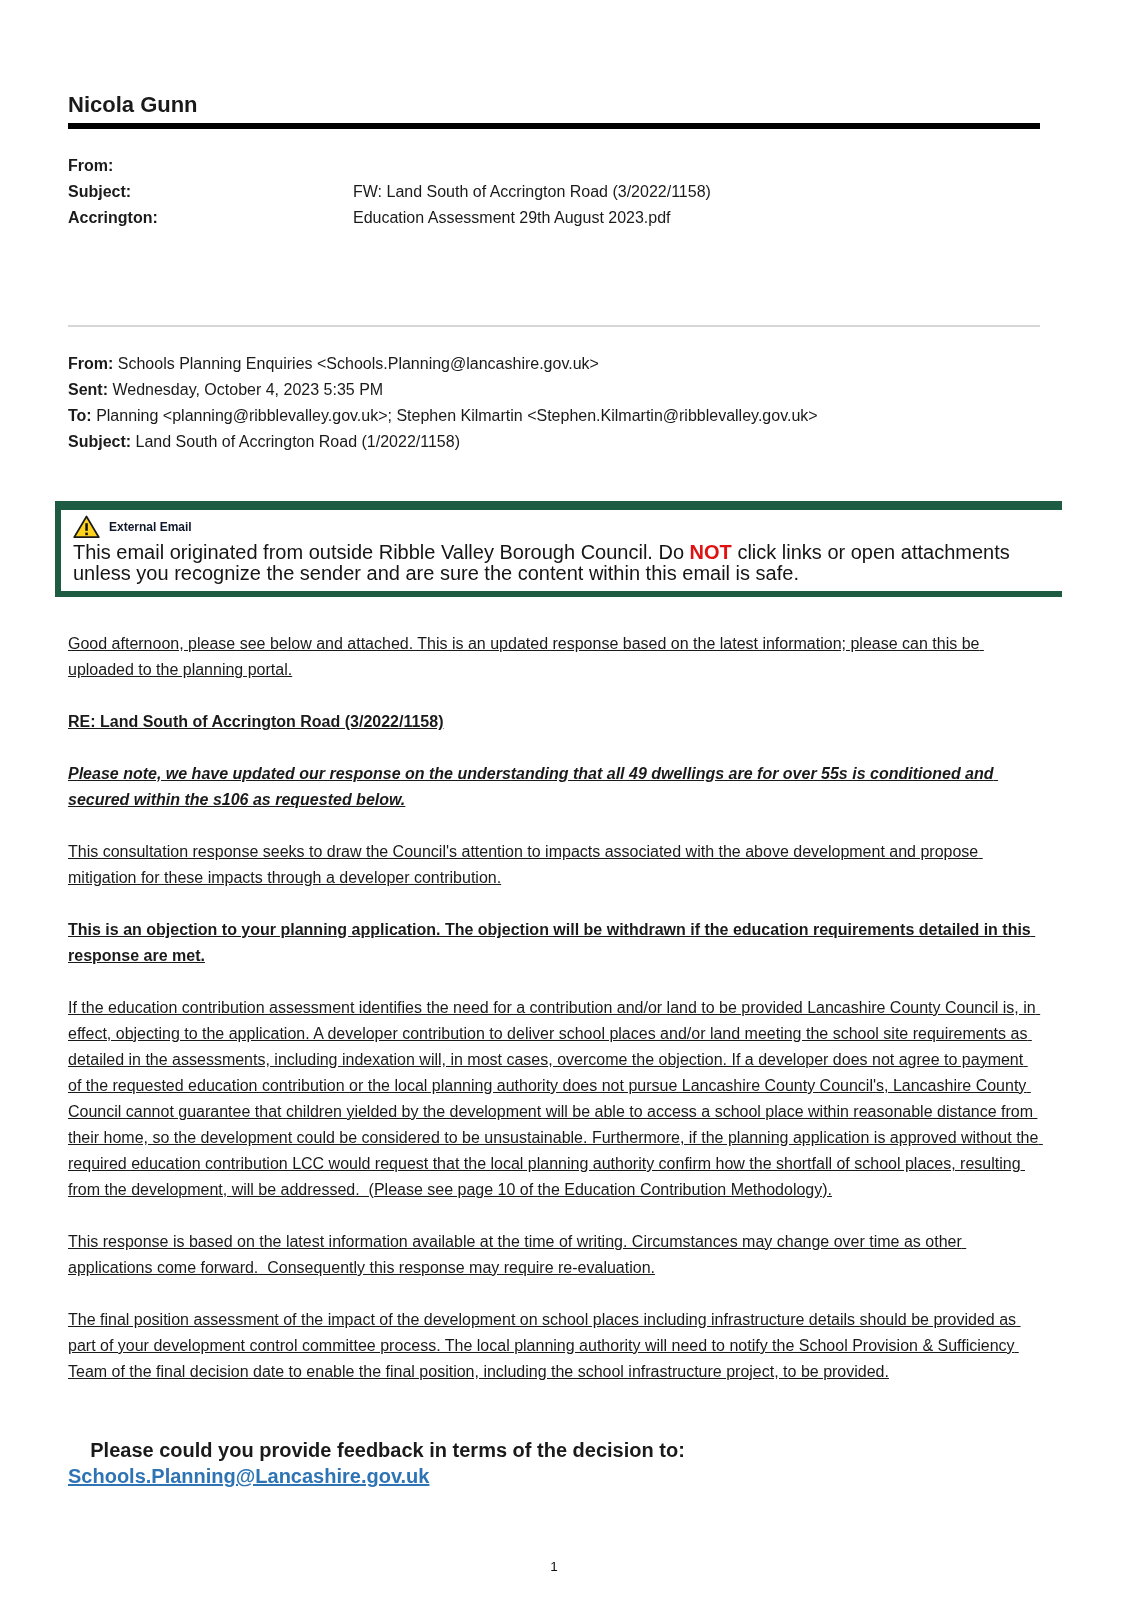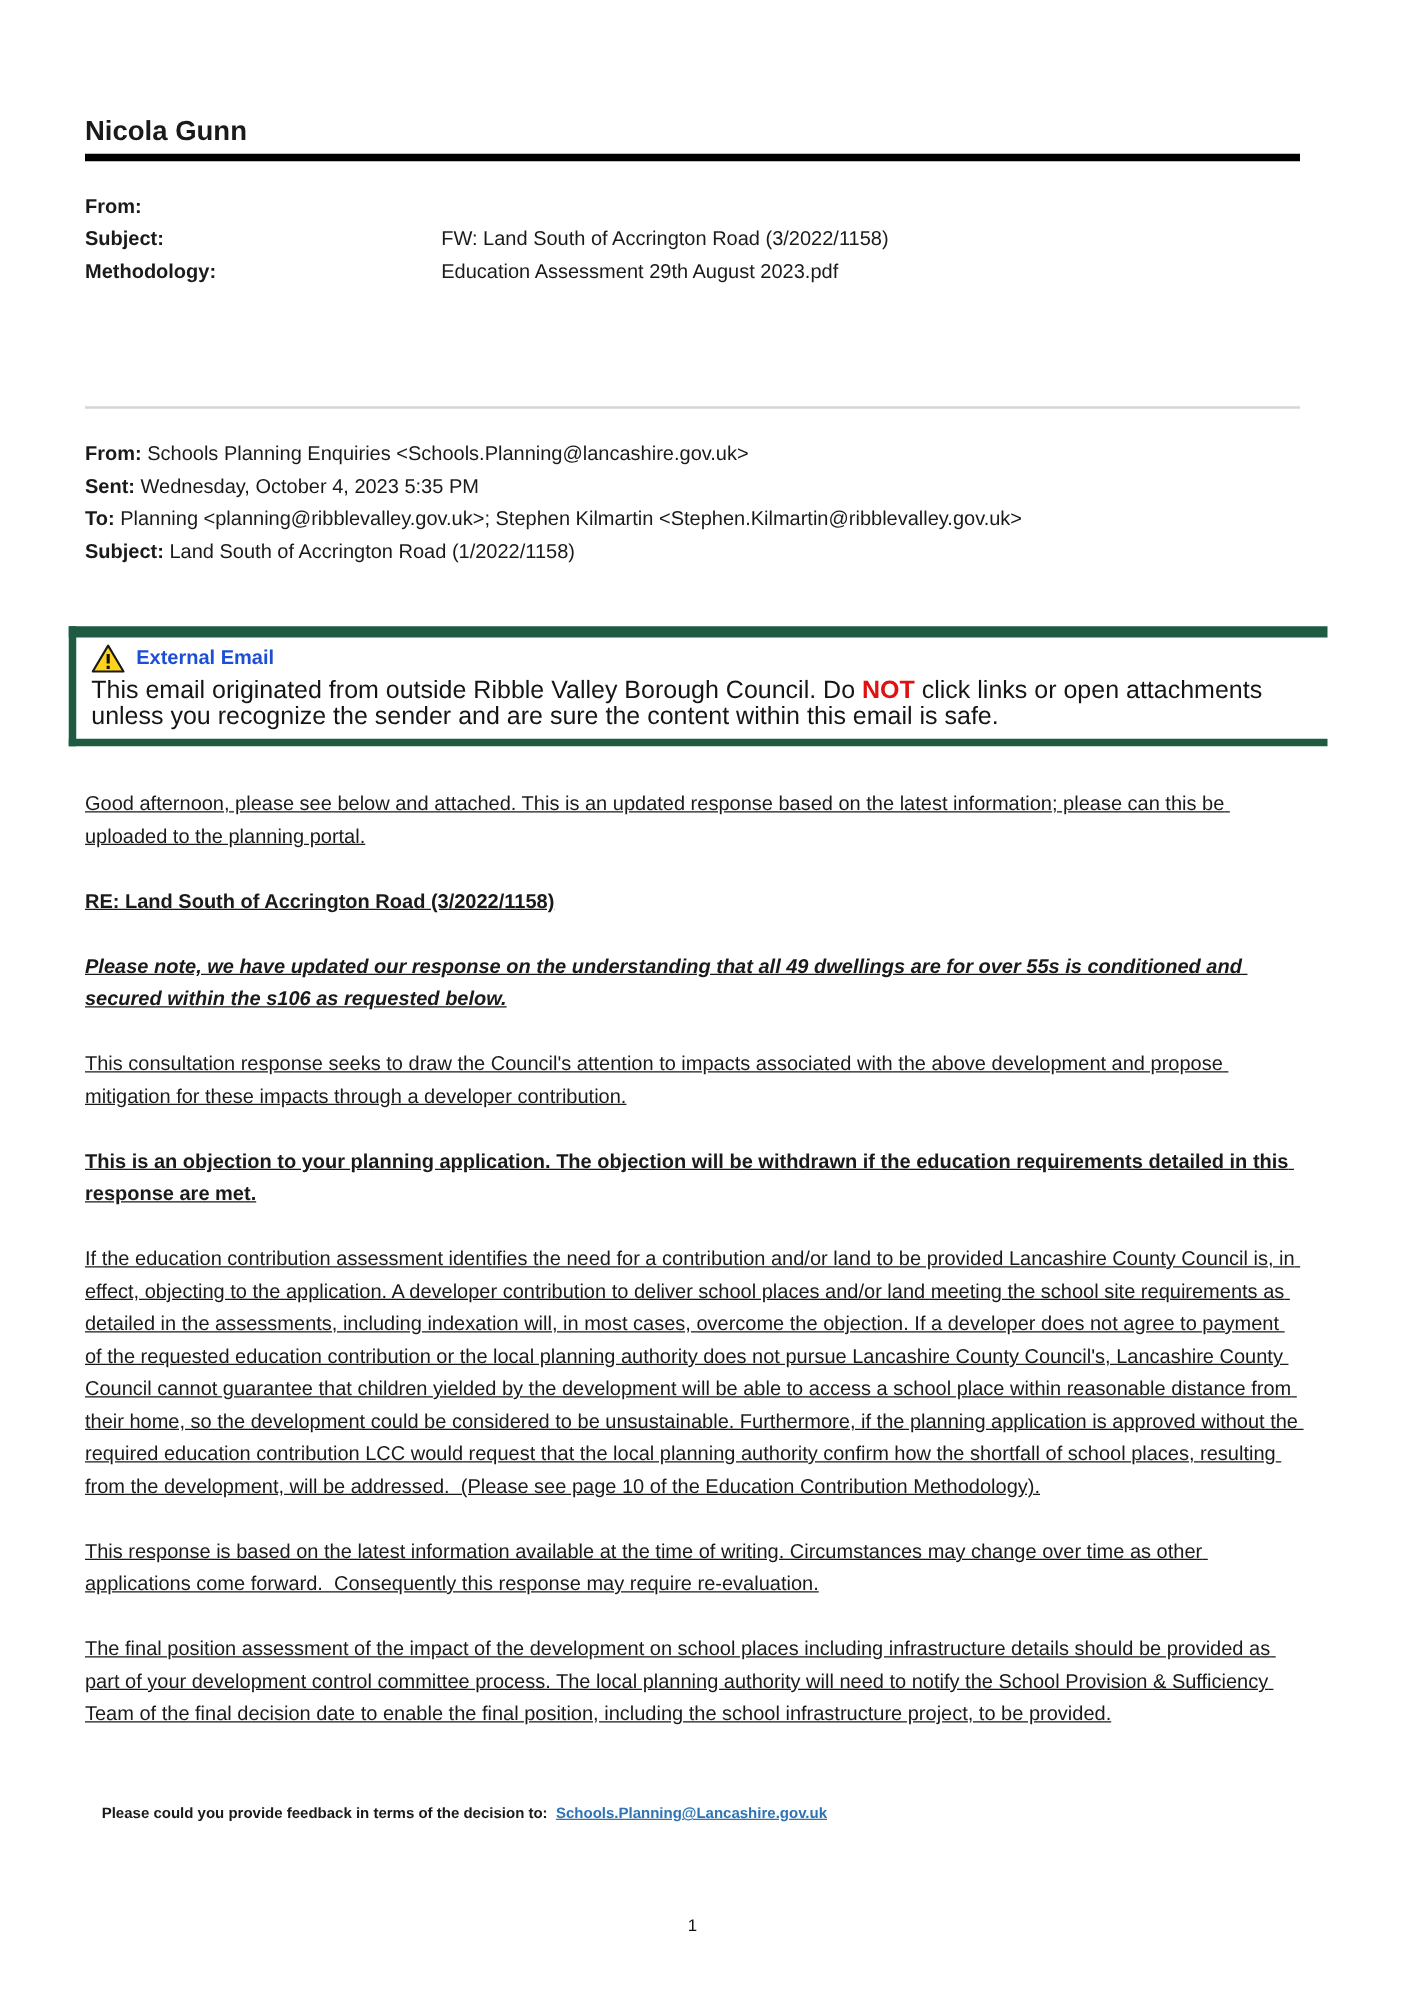--- a/index.html
+++ b/index.html
@@ -26,30 +26,30 @@
   .ext-banner {
     box-sizing:border-box;
     margin-top:46px; margin-left:-13px; width:1007px;
     border-top:9px solid #1e5b43;
     border-left:6px solid #1e5b43;
     border-bottom:6px solid #1e5b43;
     padding:5px 12px 7px 12px;
     background:#ffffff;
   }
   .ext-title-row { display:flex; align-items:center; gap:9px; }
-  .ext-title { color:#1d4ed8; font-weight:bold; font-size:16px; }
+  .ext-title { color:#0f172a; font-weight:bold; font-size:12px; }
   .ext-text { font-size:20px; line-height:21px; margin-top:3px; color:#151515; }
   .ext-text .not-word { color:#e01111; font-weight:bold; }
 
   .para { font-size:16px; line-height:26px; margin:26px 0 0 0; white-space:pre-wrap;text-decoration:underline; }
   .para.first { margin-top:34px; }
   .para.bold { font-weight:bold; }
   .para.bold-italic { font-weight:bold; font-style:italic; }
 
-  .feedback-line { font-size:12px; line-height:26px; margin-top:26px; font-weight:bold; white-space:pre-wrap; }
+  .feedback-line { font-size:20px; line-height:26px; margin-top:26px; font-weight:bold; white-space:pre-wrap; }
   .email-link { color:#2e74b5; font-weight:bold; text-decoration:underline; cursor:pointer; }
 
   .page-number { text-align:center; font-size:13.5px; margin-top:44px; color:#111; }
 </style>
 </head>
 <body>
 
 <div class="page">
 
   <div class="recipient-name">Nicola Gunn</div>
@@ -57,21 +57,21 @@
 
   <div class="fields">
     <div class="field-row">
       <span class="field-label">From:</span>
     </div>
     <div class="field-row">
       <span class="field-label">Subject:</span>
       <span class="field-value">FW: Land South of Accrington Road (3/2022/1158)</span>
     </div>
     <div class="field-row">
-      <span class="field-label">Methodology:</span>
+      <span class="field-label">Accrington:</span>
       <span class="field-value">Education Assessment 29th August 2023.pdf</span>
     </div>
   </div>
 
   <div class="thin-sep"></div>
 
   <div class="fwd-headers">
     <div class="fwd-row"><b>From:</b><span> Schools Planning Enquiries &lt;Schools.Planning@lancashire.gov.uk&gt;</span></div>
     <div class="fwd-row"><b>Sent:</b><span> Wednesday, October 4, 2023 5:35 PM</span></div>
     <div class="fwd-row"><b>To:</b><span> Planning &lt;planning@ribblevalley.gov.uk&gt;; Stephen Kilmartin &lt;Stephen.Kilmartin@ribblevalley.gov.uk&gt;</span></div>

